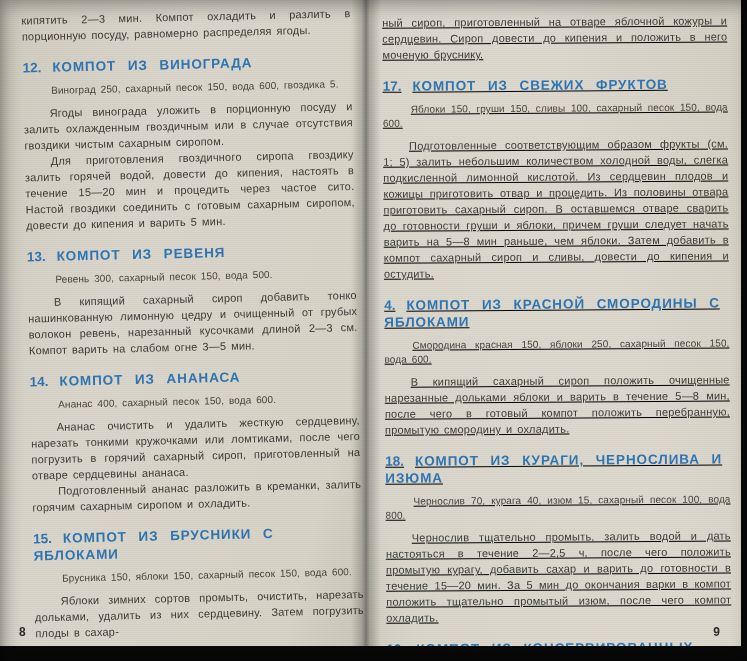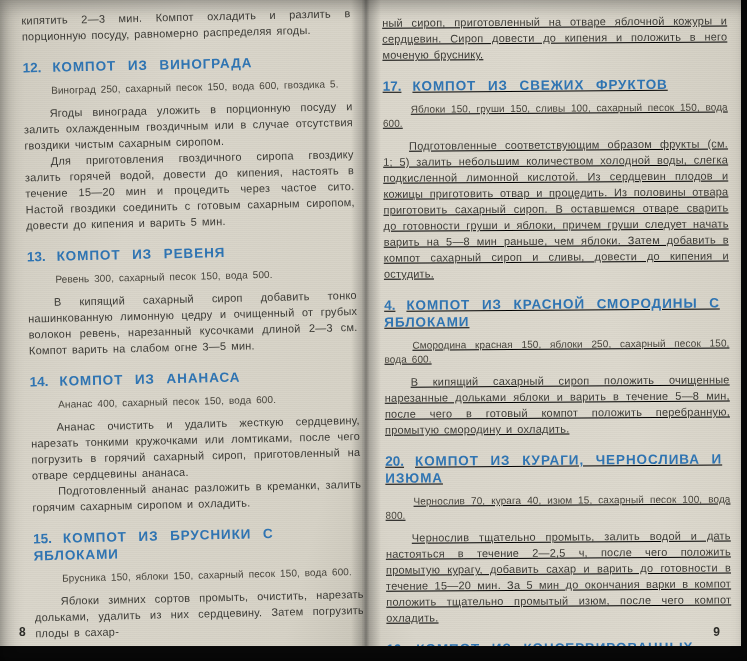--- a/index.html
+++ b/index.html
@@ -104,21 +104,21 @@
           <p class="para">Подготовленные соответствующим образом фрукты (см. 1; 5) залить небольшим количеством холодной воды, слегка подкисленной лимонной кислотой. Из сердцевин плодов и кожицы приготовить отвар и процедить. Из половины отвара приготовить сахарный сироп. В оставшемся отваре сварить до готовности груши и яблоки, причем груши следует начать варить на 5—8 мин раньше, чем яблоки. Затем добавить в компот сахарный сироп и сливы, довести до кипения и остудить.</p>
         </section>
 
         <section>
           <h2 class="recipe-h"><span class="num">4.</span><span class="ttl">КОМПОТ ИЗ КРАСНОЙ СМОРОДИНЫ С ЯБЛОКАМИ</span></h2>
           <p class="ingredients">Смородина красная 150, яблоки 250, сахарный песок 150, вода 600.</p>
           <p class="para">В кипящий сахарный сироп положить очищенные нарезанные дольками яблоки и варить в течение 5—8 мин, после чего в готовый компот положить перебранную, промытую смородину и охладить.</p>
         </section>
 
         <section>
-          <h2 class="recipe-h"><span class="num">20.</span><span class="ttl">КОМПОТ ИЗ КУРАГИ, ЧЕРНОСЛИВА И ИЗЮМА</span></h2>
+          <h2 class="recipe-h"><span class="num">18.</span><span class="ttl">КОМПОТ ИЗ КУРАГИ, ЧЕРНОСЛИВА И ИЗЮМА</span></h2>
           <p class="ingredients">Чернослив 70, курага 40, изюм 15, сахарный песок 100, вода 800.</p>
           <p class="para">Чернослив тщательно промыть, залить водой и дать настояться в течение 2—2,5 ч, после чего положить промытую курагу, добавить сахар и варить до готовности в течение 15—20 мин. За 5 мин до окончания варки в компот положить тщательно промытый изюм, после чего компот охладить.</p>
         </section>
 
         <section>
           <h2 class="recipe-h"><span class="num">19.</span><span class="ttl">КОМПОТ ИЗ КОНСЕРВИРОВАННЫХ ФРУКТОВ</span></h2>
 
         </section>
       </div>
       <div class="pagenum">9</div>

